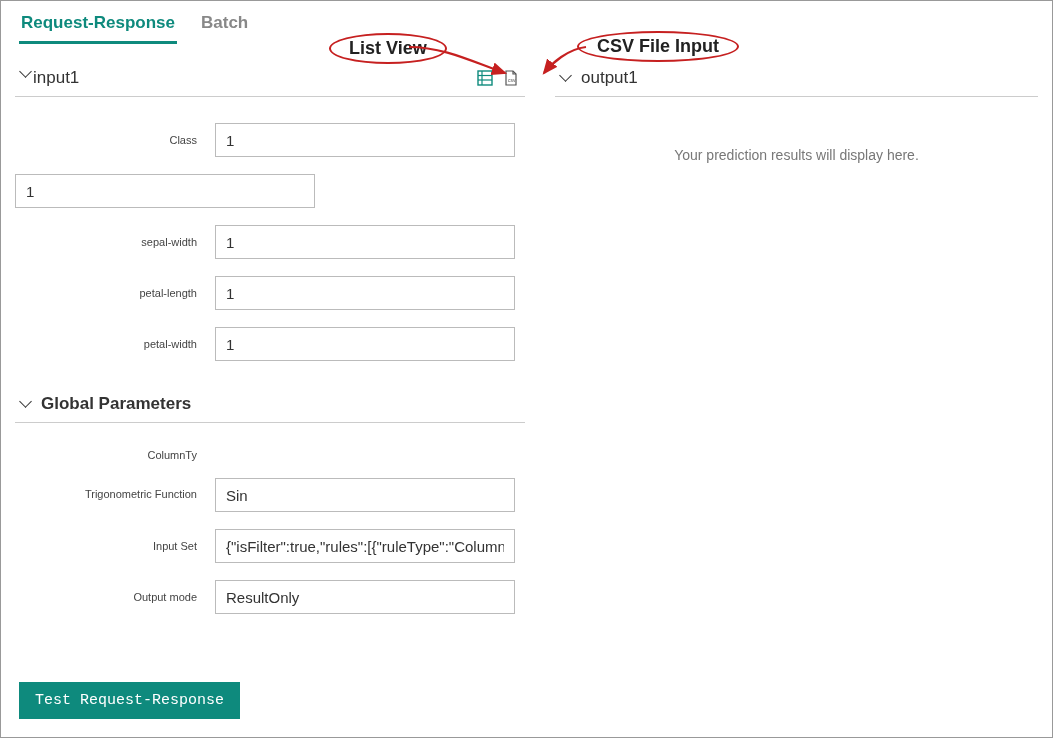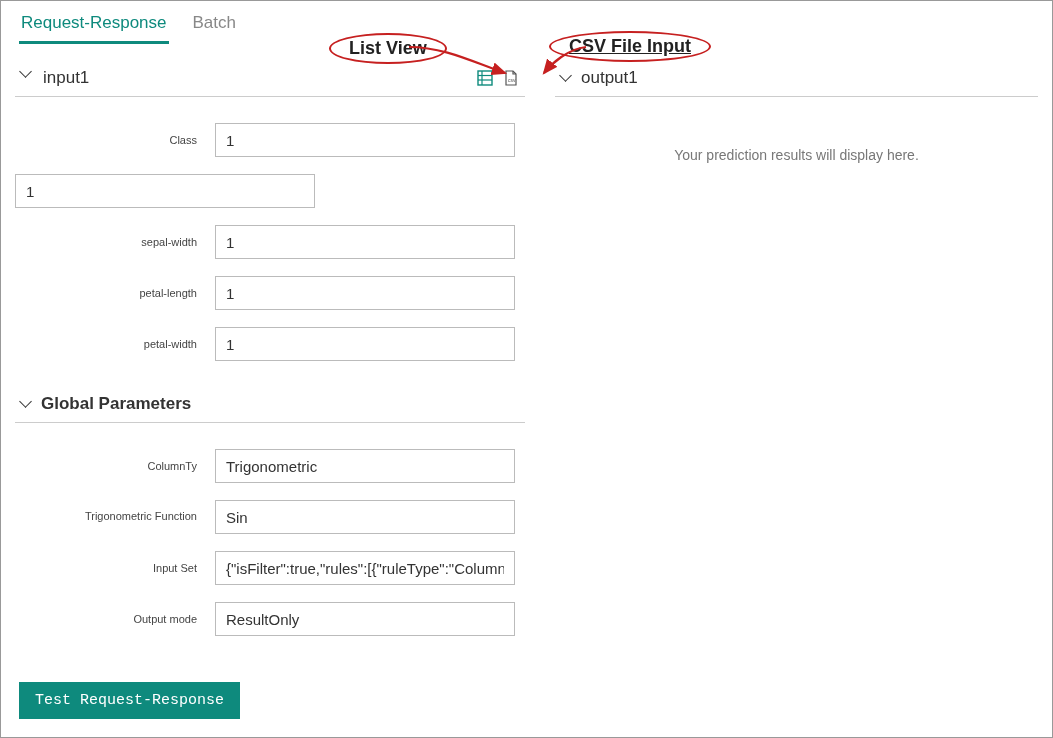--- a/index.html
+++ b/index.html
@@ -16,20 +16,21 @@
   .tabs {
     display: flex;
     padding: 8px 18px 0 18px;
     gap: 22px;
     font-size: 17px;
   }
   .tab {
     padding: 4px 2px 8px 2px;
     cursor: pointer;
     color: #888;
+    font-weight: bold;
   }
   .tab.active {
     color: #0e8a7d;
     border-bottom: 3px solid #0e8a7d;
   }
 
   .content {
     display: flex;
     padding: 20px 14px 0 14px;
     gap: 30px;
@@ -67,21 +68,21 @@
     top: -1px;
     left: 2px;
   }
 
   .input1-header {
     justify-content: space-between;
   }
   .input1-left {
     display: flex;
     align-items: flex-start;
-    gap: 12px;
+    gap: 2px;
   }
   .view-icons {
     display: flex;
     gap: 10px;
     padding-right: 6px;
     align-items: center;
   }
   .view-icon {
     width: 16px;
     height: 16px;
@@ -160,21 +161,21 @@
 </style>
 </head>
 <body>
 
 <div class="tabs">
   <div class="tab active">Request-Response</div>
   <div class="tab">Batch</div>
 </div>
 
 <div class="callout" style="left:328px; top:32px;">List View</div>
-<div class="callout" style="left:548px; top:30px;text-decoration:underline;">CSV File Input</div>
+<div class="callout" style="left:576px; top:30px;">CSV File Input</div>
 
 <svg class="arrow" style="left:404px; top:42px;" width="110" height="40">
   <defs>
     <marker id="ah1" markerWidth="8" markerHeight="8" refX="6" refY="3" orient="auto">
       <path d="M0,0 L7,3 L0,6 Z" fill="#c62020"></path>
     </marker>
   </defs>
   <path d="M4,4 C40,4 70,20 100,30" stroke="#c62020" stroke-width="2.2" fill="none" marker-end="url(#ah1)"></path>
 </svg>
 
@@ -236,21 +237,20 @@
     </div>
 
     <div class="section-header global-params-header">
       <span class="chevron"></span>
       <span>Global Parameters</span>
     </div>
 
     <div class="field-group">
       <div class="field-row">
         <div class="field-label">ColumnTy</div>
-        <input class="field-input" type="text" value="Trigonometric" style="">
       </div>
       <div class="field-row">
         <div class="field-label multi">Trigonometric Function</div>
         <input class="field-input" type="text" value="Sin" style="">
       </div>
       <div class="field-row">
         <div class="field-label">Input Set</div>
         <input class="field-input" type="text" value="{&quot;isFilter&quot;:true,&quot;rules&quot;:[{&quot;ruleType&quot;:&quot;ColumnTy" style="">
       </div>
       <div class="field-row">

